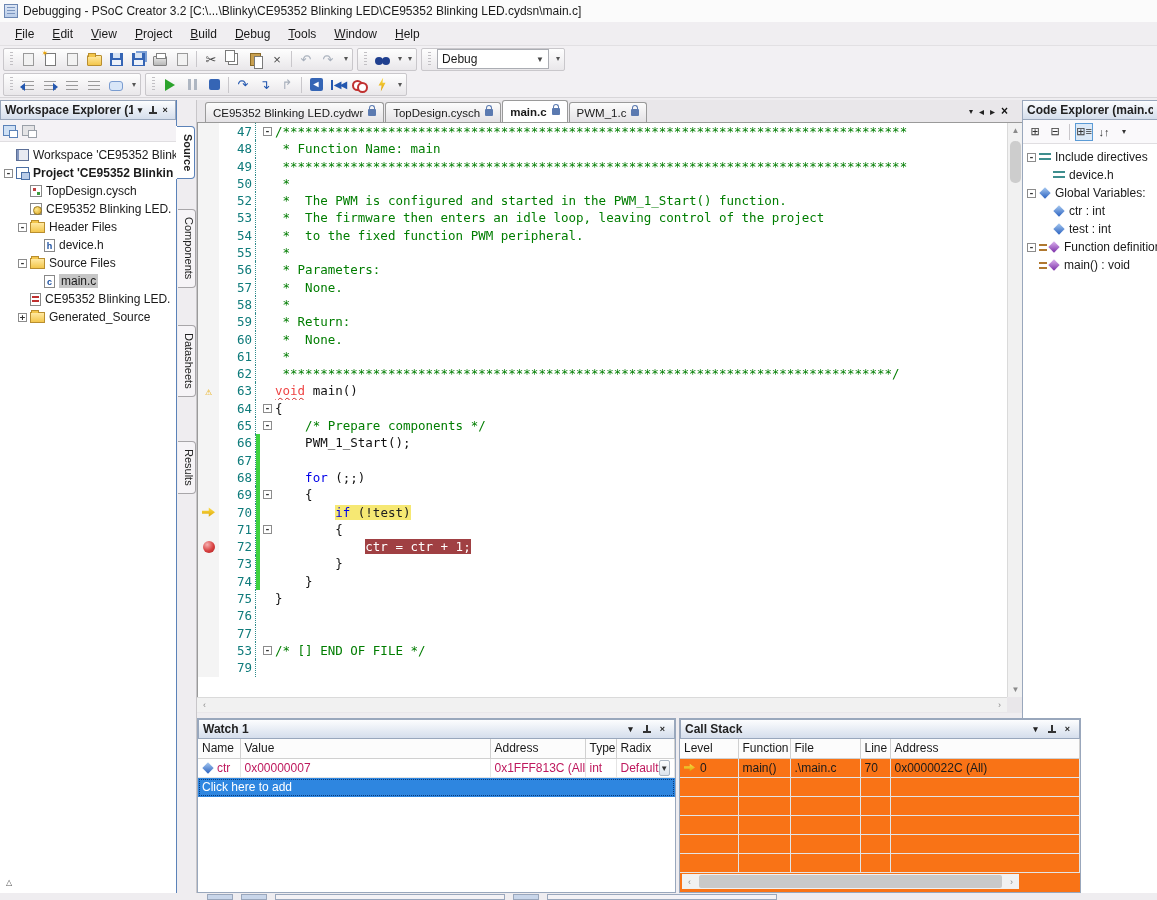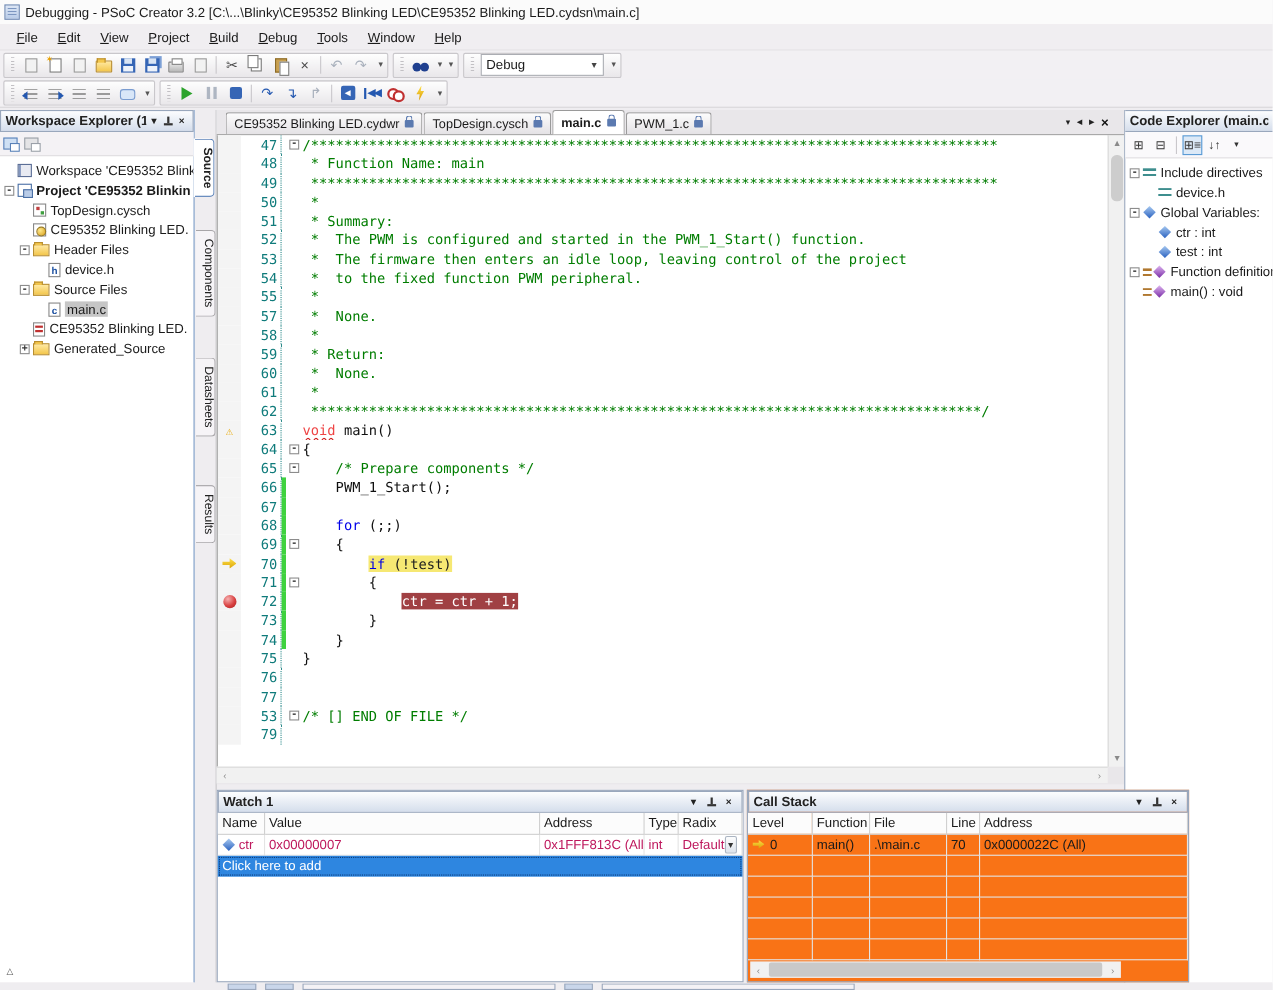--- a/index.html
+++ b/index.html
@@ -417,25 +417,25 @@
         <span>◂</span>
         <span>▸</span>
         <span class="xg">×</span>
       </span>
     </div>
     <div id="codewrap">
         <div class="cl"><span class="gut"></span><span class="num">47</span><span class="cbar"></span><span class="fzone"><span class="foldbox">-</span></span><span class="ct"><span class="cmt">/***********************************************************************************</span></span></div>
         <div class="cl"><span class="gut"></span><span class="num">48</span><span class="cbar"></span><span class="fzone"></span><span class="ct"><span class="cmt"> * Function Name: main</span></span></div>
         <div class="cl"><span class="gut"></span><span class="num">49</span><span class="cbar"></span><span class="fzone"></span><span class="ct"><span class="cmt"> ***********************************************************************************</span></span></div>
         <div class="cl"><span class="gut"></span><span class="num">50</span><span class="cbar"></span><span class="fzone"></span><span class="ct"><span class="cmt"> *</span></span></div>
-        <div class="cl"><span class="gut"></span><span class="num">51</span><span class="cbar"></span><span class="fzone"></span><span class="ct"><span class="cmt"> * Summary:</span></span></div>
         <div class="cl"><span class="gut"></span><span class="num">52</span><span class="cbar"></span><span class="fzone"></span><span class="ct"><span class="cmt"> *  The PWM is configured and started in the PWM_1_Start() function.</span></span></div>
         <div class="cl"><span class="gut"></span><span class="num">53</span><span class="cbar"></span><span class="fzone"></span><span class="ct"><span class="cmt"> *  The firmware then enters an idle loop, leaving control of the project</span></span></div>
         <div class="cl"><span class="gut"></span><span class="num">54</span><span class="cbar"></span><span class="fzone"></span><span class="ct"><span class="cmt"> *  to the fixed function PWM peripheral.</span></span></div>
         <div class="cl"><span class="gut"></span><span class="num">55</span><span class="cbar"></span><span class="fzone"></span><span class="ct"><span class="cmt"> *</span></span></div>
+        <div class="cl"><span class="gut"></span><span class="num">56</span><span class="cbar"></span><span class="fzone"></span><span class="ct"><span class="cmt"> * Parameters:</span></span></div>
         <div class="cl"><span class="gut"></span><span class="num">57</span><span class="cbar"></span><span class="fzone"></span><span class="ct"><span class="cmt"> *  None.</span></span></div>
         <div class="cl"><span class="gut"></span><span class="num">58</span><span class="cbar"></span><span class="fzone"></span><span class="ct"><span class="cmt"> *</span></span></div>
         <div class="cl"><span class="gut"></span><span class="num">59</span><span class="cbar"></span><span class="fzone"></span><span class="ct"><span class="cmt"> * Return:</span></span></div>
         <div class="cl"><span class="gut"></span><span class="num">60</span><span class="cbar"></span><span class="fzone"></span><span class="ct"><span class="cmt"> *  None.</span></span></div>
         <div class="cl"><span class="gut"></span><span class="num">61</span><span class="cbar"></span><span class="fzone"></span><span class="ct"><span class="cmt"> *</span></span></div>
         <div class="cl"><span class="gut"></span><span class="num">62</span><span class="cbar"></span><span class="fzone"></span><span class="ct"><span class="cmt"> *********************************************************************************/</span></span></div>
         <div class="cl"><span class="gut"><span class="g-warn">⚠</span></span><span class="num">63</span><span class="cbar"></span><span class="fzone"></span><span class="ct"><span class="kwu">void</span><span class="pln"> main()</span></span></div>
         <div class="cl"><span class="gut"></span><span class="num">64</span><span class="cbar"></span><span class="fzone"><span class="foldbox">-</span></span><span class="ct"><span class="pln">{</span></span></div>
         <div class="cl"><span class="gut"></span><span class="num">65</span><span class="cbar"></span><span class="fzone"><span class="foldbox">-</span></span><span class="ct"><span class="pln">    </span><span class="cmt">/* Prepare components */</span></span></div>
         <div class="cl"><span class="gut"></span><span class="num">66</span><span class="cbar on"></span><span class="fzone"></span><span class="ct"><span class="pln">    PWM_1_Start();</span></span></div>

